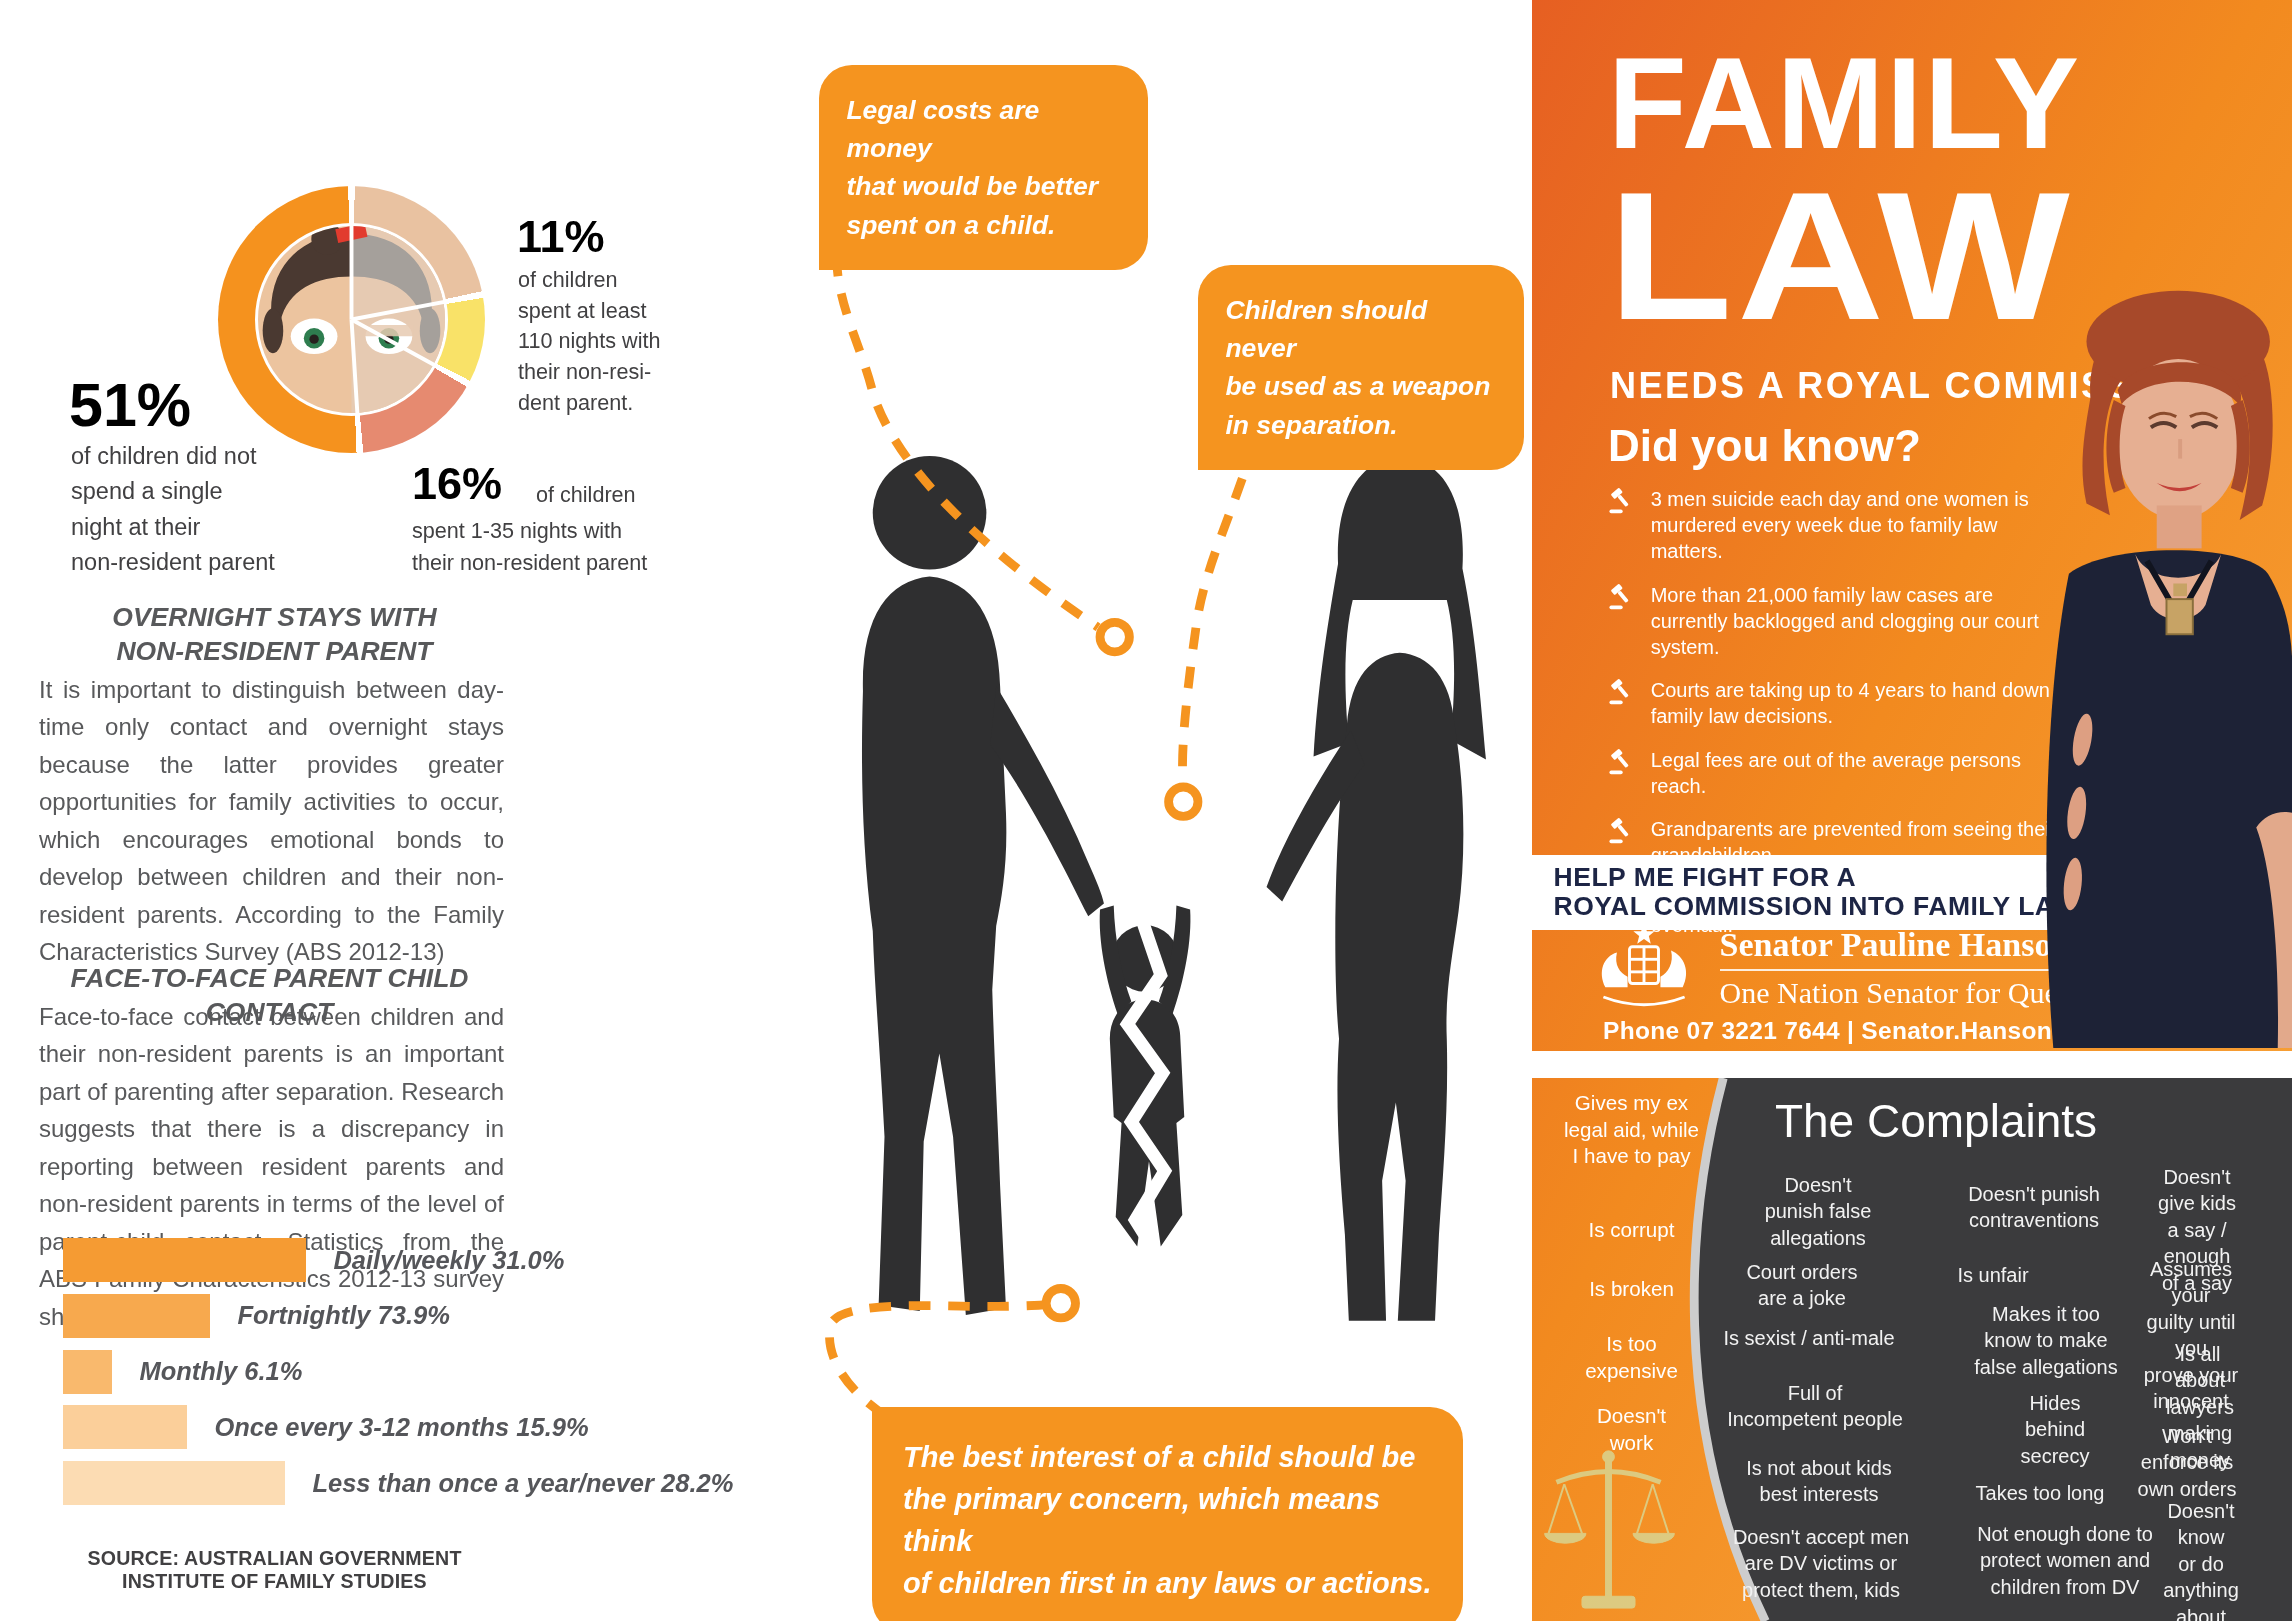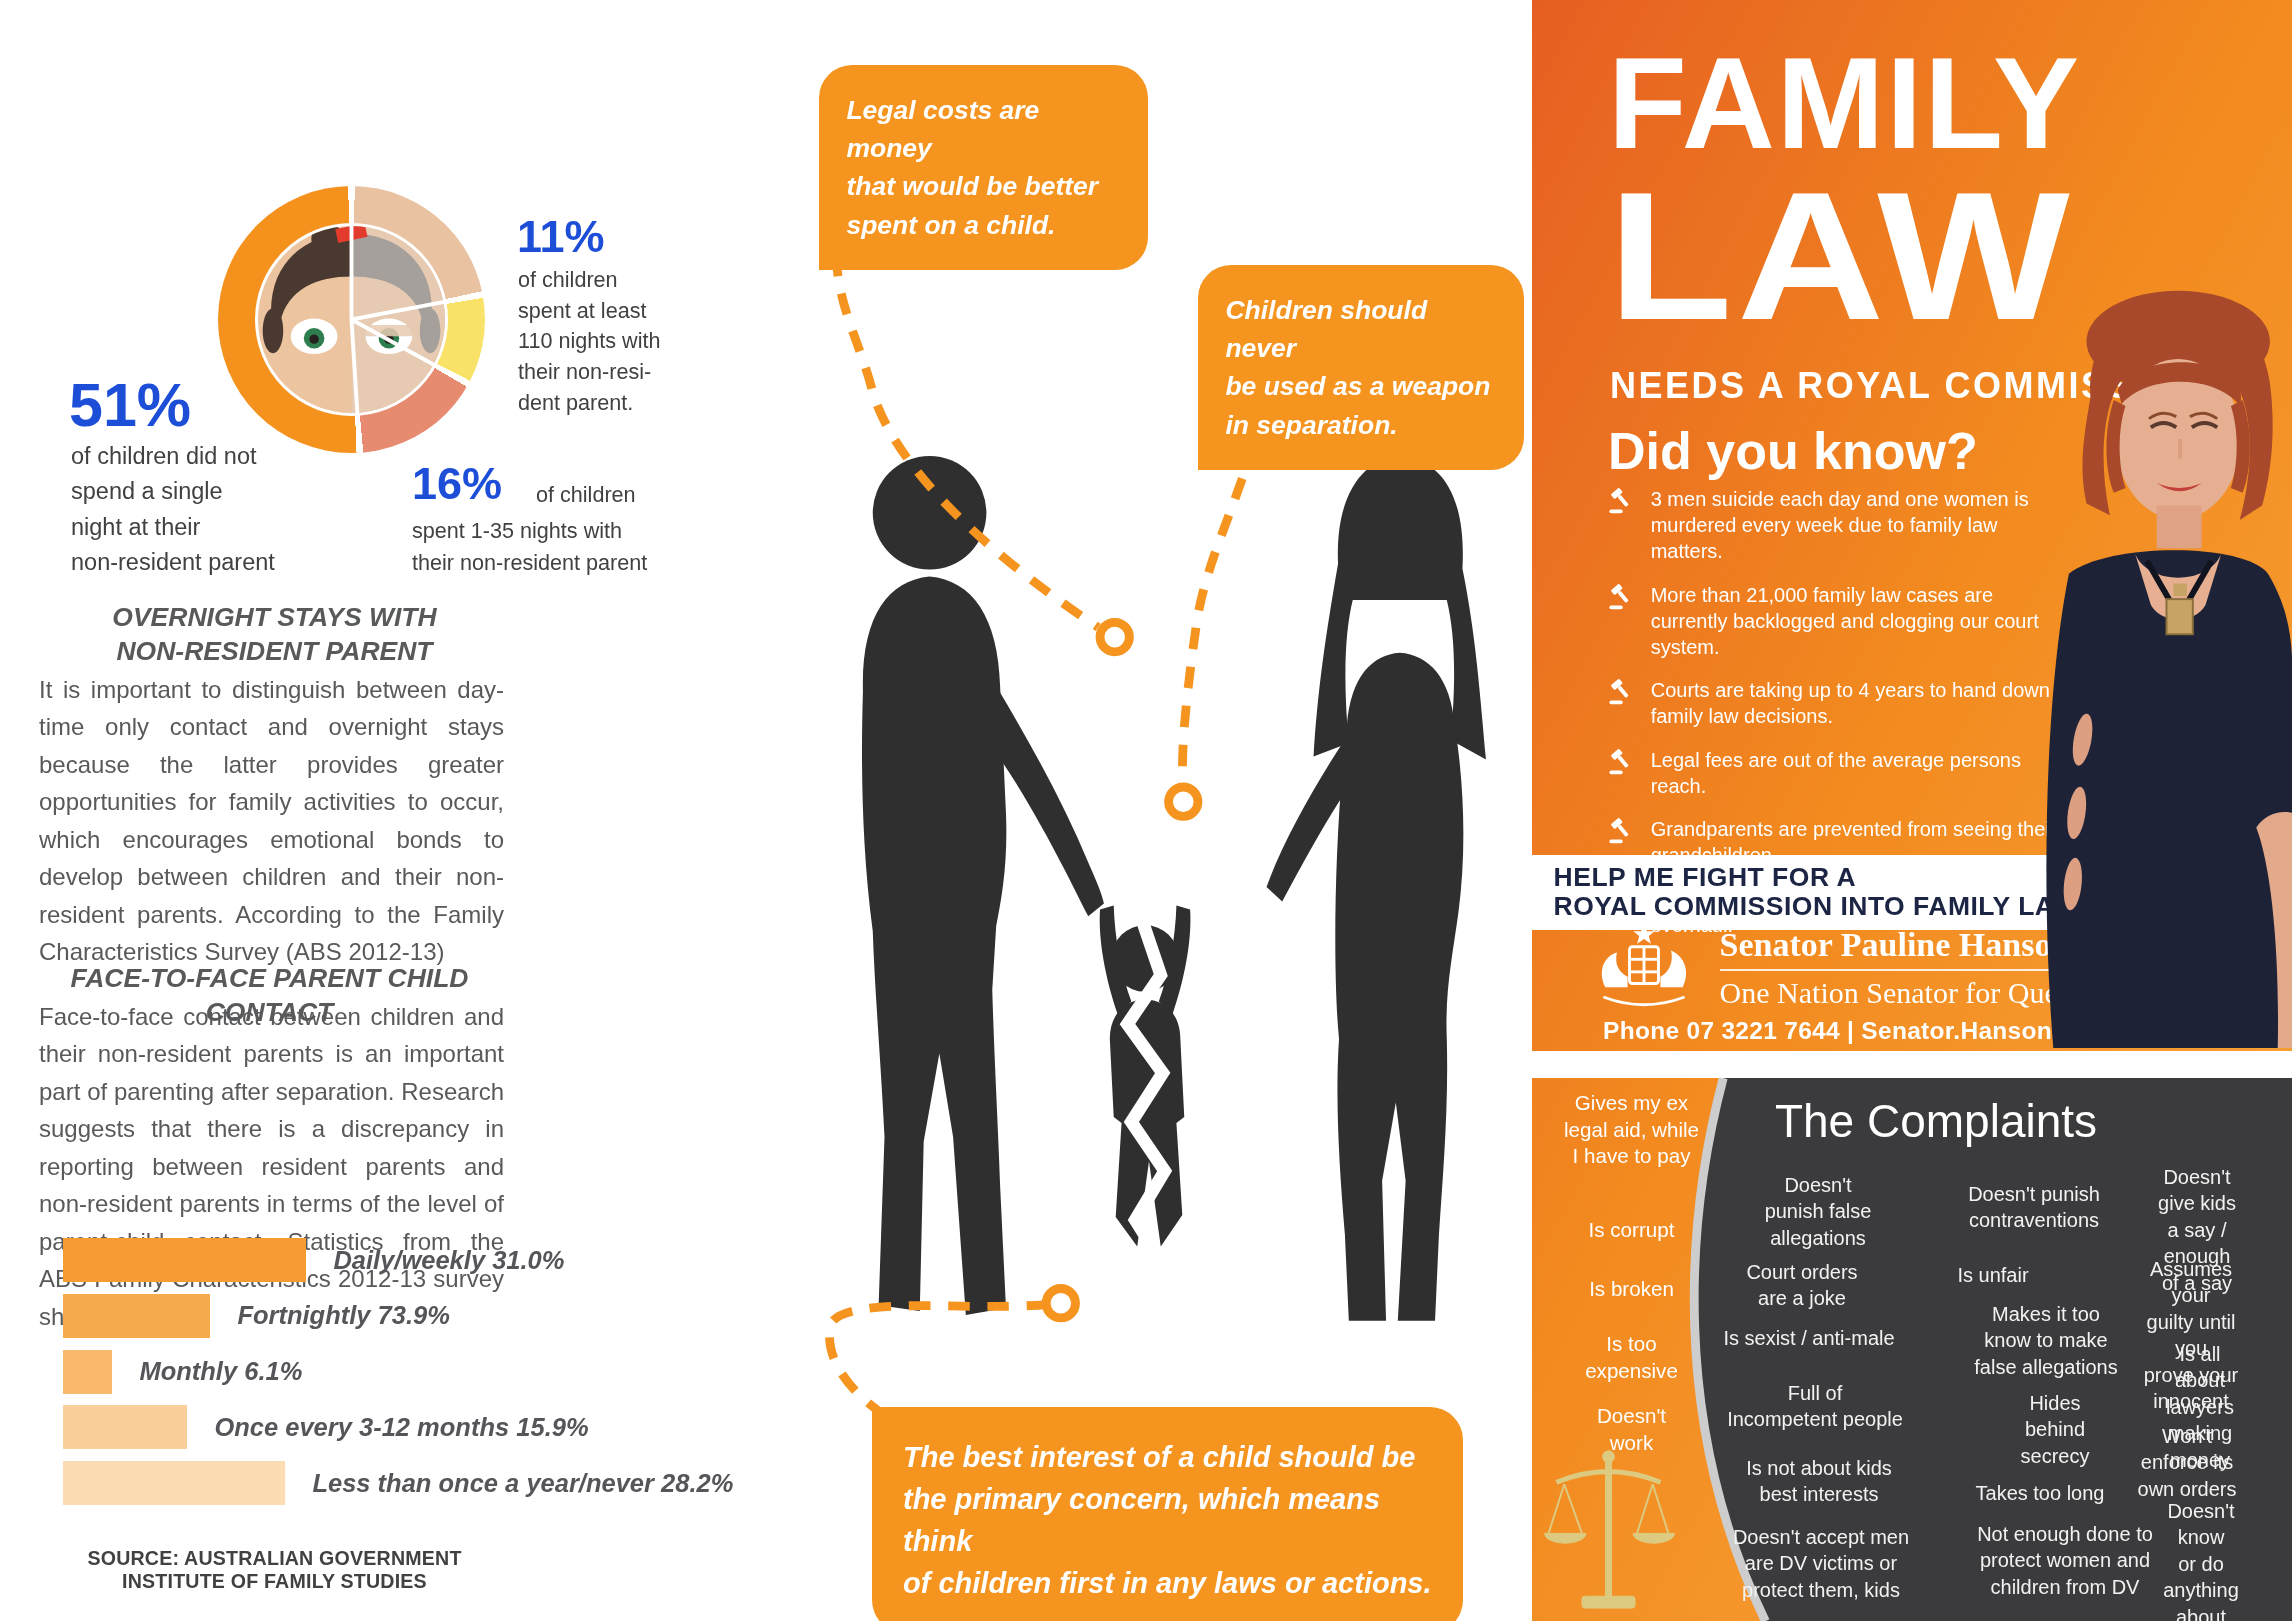--- a/index.html
+++ b/index.html
@@ -11,21 +11,21 @@
   
   .lp-title{left:44px;top:47px;width:441px;text-align:center;font-size:33px;font-weight:bold;
             color:#58595b;line-height:1.25;letter-spacing:0.5px;}
   .pie{left:218px;top:186px;width:267px;height:267px;border-radius:50%;
        background:conic-gradient(#ffffff 0 .4%, #e9c2a1 .4% 21.6%, #ffffff 21.6% 22.4%,
                  #f9e268 22.4% 32.6%, #ffffff 32.6% 33.4%, #e68a70 33.4% 48.6%,
                  #ffffff 48.6% 49.4%, #f5921e 49.4% 99.6%, #ffffff 99.6% 100%);}
   .pie-face{position:absolute;inset:37px;border-radius:50%;overflow:hidden;border:3.9px solid #fff;
             background:#ecc49f;}
   .pie-lines{position:absolute;inset:0;pointer-events:none;}
-  .stat-big{font-weight:bold;color:#1d4ed8;line-height:1;}
+  .stat-big{font-weight:bold;color:#000000;line-height:1;}
   .stat51{left:69px;top:375px;font-size:61px;}
   .stat51-cap{left:71px;top:439px;width:245px;font-size:23.5px;color:#414042;line-height:1.5;}
   .stat11{left:517px;top:214px;font-size:45px;}
   .stat11-cap{left:518px;top:265px;width:157px;font-size:21.6px;color:#414042;line-height:1.42;}
   .stat16{left:412px;top:461px;font-size:45px;}
   .stat16-side{left:536px;top:482px;width:108px;font-size:21.6px;color:#414042;}
   .stat16-cap{left:412px;top:515px;width:255px;font-size:21.6px;color:#414042;line-height:1.5;}
   .lp-h{width:461px;text-align:center;font-size:26.5px;font-weight:bold;font-style:italic;
         color:#58595b;line-height:1.3;}
   .h-overnight{left:44px;top:600px;}
@@ -53,21 +53,21 @@
            border-top-left-radius:0;}
 
   
   .rp{left:1532px;top:0;width:761px;height:1621px;
       background:linear-gradient(118deg,#e65f22 0%,#f28a1f 45%,#f9a83e 100%);}
   .rp-family{left:76px;top:39px;font-size:129px;font-weight:900;color:#fff;line-height:1;
              letter-spacing:2px;}
   .rp-law{left:76px;top:165px;font-size:182px;font-weight:900;color:#fff;line-height:1;
           transform:scaleX(1.12);transform-origin:left top;letter-spacing:3.9px;}
   .rp-needs{left:78px;top:365px;font-size:36px;font-weight:800;color:#fff;letter-spacing:2.5px;}
-  .rp-didyouknow{left:76px;top:421px;font-size:52px;font-weight:bold;color:#fff;}
+  .rp-didyouknow{left:76px;top:421px;font-size:44px;font-weight:bold;color:#fff;}
   .rp-bullets{left:71px;top:482px;width:461px;list-style:none;margin:4px;padding:0;}
   .rp-bullets li{display:flex;gap:14.7px;margin-bottom:17.6px;color:#fff;font-size:20px;
                  line-height:1.3;align-items:flex-start;}
   .gavel{flex:0 0 29px;width:29px;height:29px;}
   .rp-banner{left:0;top:855px;width:576px;background:#fff;color:#1d2545;font-weight:800;
              font-size:26.5px;line-height:1.12;padding:7.8px 0 7.8px 21.6px;letter-spacing:0.5px;}
   .rp-senator{left:54px;top:919px;display:flex;align-items:center;gap:17.6px;color:#fff;}
   .crest{width:116px;height:98px;}
   .sen-name{font-family:"Liberation Serif",serif;font-weight:bold;font-size:34px;color:#fff;}
   .sen-rule{height:2px;background:#fff;opacity:.85;margin:4.9px 0;}

